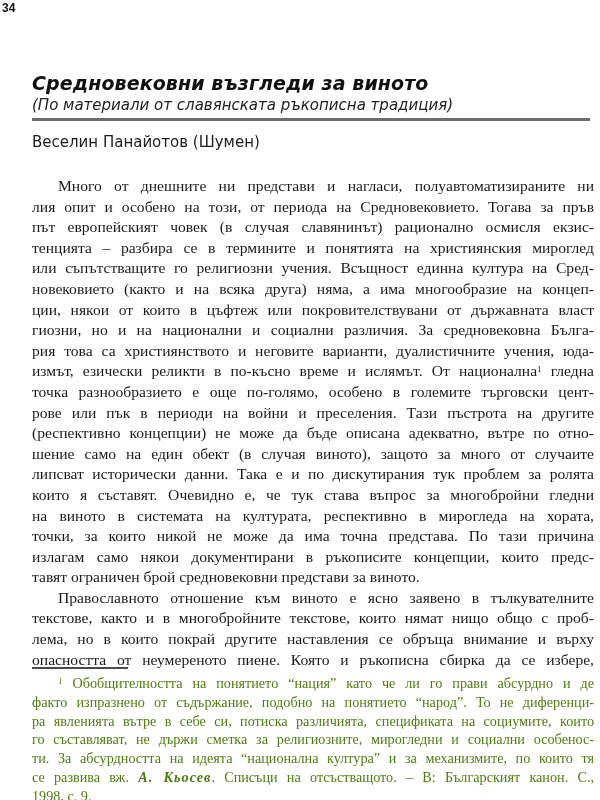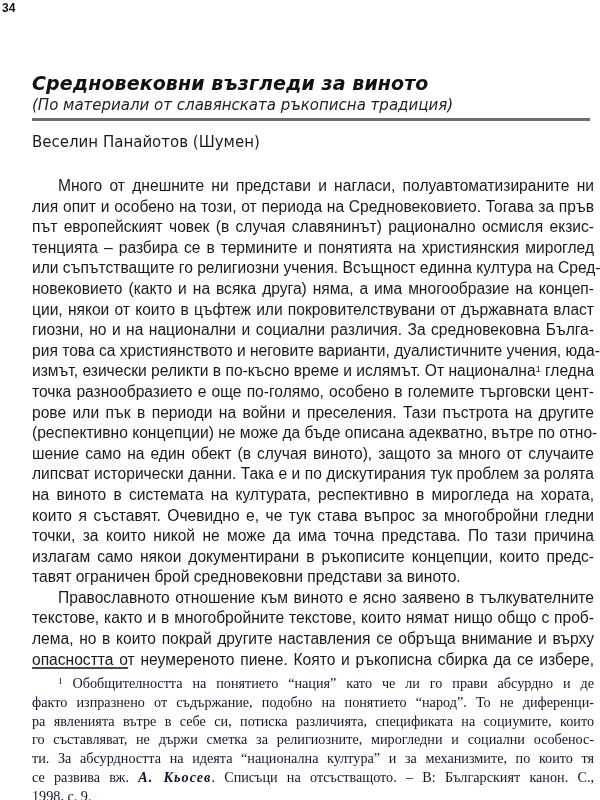--- a/index.html
+++ b/index.html
@@ -17,31 +17,31 @@
     font-family: "DejaVu Sans", sans-serif; font-style: italic;
     font-size: 15px; color: #222; line-height: 22px; white-space: nowrap;
   }
   .title-rule { height: 3px; background: #6e6e6e; margin-top: 2px; width: 558px; }
   .author {
     position: absolute; left: 32px; top: 133px;
     font-family: "DejaVu Sans", sans-serif; font-size: 15px; color: #1c1c1c; white-space: nowrap;
   }
   .body-text { position: absolute; left: 32px; top: 176px; width: 562px; }
   .line {
-    font-family: Liberation Sans, sans-serif; font-size: 15.6px; line-height: 20.6px;
+    font-family: Liberation Serif, serif; font-size: 15.6px; line-height: 20.6px;
     height: 20.6px; white-space: nowrap; text-align: justify; text-align-last: justify;
     color: #1a1a1a;
   }
   .line.last { text-align-last: left; }
   .line.indent { padding-left: 26px; }
   .fn-rule { position: absolute; left: 32px; top: 667px; width: 96px; height: 2px; background: #4a4a4a; }
   .footnotes { position: absolute; left: 32px; top: 674px; width: 562px; }
   .fn-line {
     font-family: "Liberation Serif", serif; font-size: 14.2px; line-height: 18.8px; height: 18.8px;
-    white-space: nowrap; text-align: justify; text-align-last: justify; color: #0f172a;
+    white-space: nowrap; text-align: justify; text-align-last: justify; color: #4d7c0f;
   }
   .fn-line.indent { padding-left: 26px; }
   .fn-line.last { text-align-last: left; }
   sup { font-size: 9px; vertical-align: top; position: relative; top: -2px; }
   .ref-author { font-style: italic; font-weight: bold; letter-spacing: 1px; }
 </style>
 </head>
 <body>
 
 <div class="page-number">34</div>
@@ -64,22 +64,22 @@
     <div class="line">новековието (както и на всяка друга) няма, а има многообразие на концеп-</div>
     <div class="line">ции, някои от които в цъфтеж или покровителствувани от държавната власт</div>
     <div class="line">гиозни, но и на национални и социални различия. За средновековна Бълга-</div>
     <div class="line">рия това са християнството и неговите варианти, дуалистичните учения, юда-</div>
     <div class="line"><span>измът, езически реликти в по-късно време и ислямът. От национална</span><sup>1</sup><span> гледна</span></div>
     <div class="line">точка разнообразието е още по-голямо, особено в големите търговски цент-</div>
     <div class="line">рове или пък в периоди на войни и преселения. Тази пъстрота на другите</div>
     <div class="line">(респективно концепции) не може да бъде описана адекватно, вътре по отно-</div>
     <div class="line">шение само на един обект (в случая виното), защото за много от случаите</div>
     <div class="line">липсват исторически данни. Така е и по дискутирания тук проблем за ролята</div>
+    <div class="line">които я съставят. Очевидно е, че тук става въпрос за многобройни гледни</div>
     <div class="line">на виното в системата на културата, респективно в мирогледа на хората,</div>
-    <div class="line">които я съставят. Очевидно е, че тук става въпрос за многобройни гледни</div>
     <div class="line">точки, за които никой не може да има точна представа. По тази причина</div>
     <div class="line">излагам само някои документирани в ръкописите концепции, които предс-</div>
     <div class="line last">тавят ограничен брой средновековни представи за виното.</div>
   </div>
   <div>
     <div class="line indent">Православното отношение към виното е ясно заявено в тълкувателните</div>
     <div class="line">текстове, както и в многобройните текстове, които нямат нищо общо с проб-</div>
     <div class="line">лема, но в които покрай другите наставления се обръща внимание и върху</div>
     <div class="line">опасността от неумереното пиене. Която и ръкописна сбирка да се избере,</div>
   </div>

